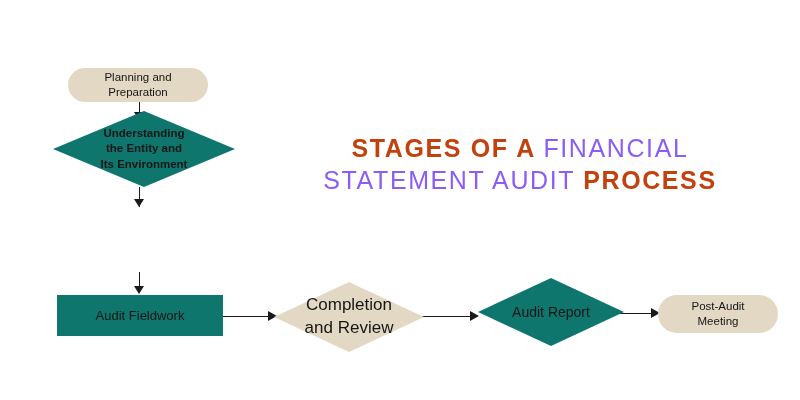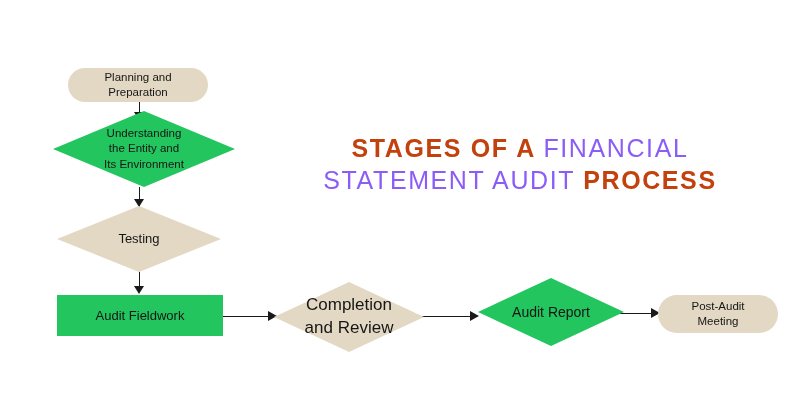--- a/index.html
+++ b/index.html
@@ -61,21 +61,21 @@
     position: relative;
     z-index: 2;
     padding: 0 4px;
   }
 
   
   .shape-pill {
     border-radius: 999px;
   }
   .fill-tan { background: #e3d8c3; }
-  .fill-orange { background: #22c55e; }
+  .fill-orange { background: #0f766e; }
 
   
   .shape-rect { border-radius: 0; }
 
   
   .shape-diamond {
     background: transparent;
   }
   .shape-diamond .diamond-fill {
     position: absolute;
@@ -104,21 +104,21 @@
     border-right: 5px solid transparent;
     border-top: 8px solid #1a1a1a;
   }
   .arrow-right {
     position: absolute;
     width: 0; height: 0;
     border-top: 5px solid transparent;
     border-bottom: 5px solid transparent;
     border-left: 9px solid #1a1a1a;
   }
-  .bold-w { font-weight: 400; }
+  .bold-w { font-weight: 700; }
 </style>
 </head>
 <body>
 
 <div id="canvas">
 
   <div class="title-block">
     <span class="title-line"><span class="t-black">STAGES OF A </span><span class="t-red">FINANCIAL</span></span>
     <span class="title-line"><span class="t-red">STATEMENT AUDIT </span><span class="t-black">PROCESS</span></span>
   </div>
@@ -131,24 +131,20 @@
   <div class="arrow-down" style="left:134px; top:112px;"></div>
 
   <div class="node shape-diamond" style="left:53px; top:111px; width:182px; height:76px;">
     <div class="diamond-fill fill-orange"></div>
     <span class="node-label bold-w"><span>Understanding</span><br><span>the Entity and</span><br><span>Its Environment</span></span>
   </div>
 
   <div class="conn-v" style="left:139px; top:187px; height:20px;"></div>
   <div class="arrow-down" style="left:134px; top:199px;"></div>
 
-  <div class="node shape-diamond" style="left:57px; top:206px; width:164px; height:66px;">
-    <div class="diamond-fill fill-tan"></div>
-    <span class="node-label" style="font-size:13px;">Testing</span>
-  </div>
 
   <div class="conn-v" style="left:139px; top:272px; height:16px;"></div>
   <div class="arrow-down" style="left:134px; top:286px;"></div>
 
   <div class="node shape-rect fill-orange" style="left:57px; top:295px; width:166px; height:41px;">
     <span class="node-label" style="font-size:13px;">Audit Fieldwork</span>
   </div>
 
   <div class="conn-h" style="left:223px; top:316px; width:48px;"></div>
   <div class="arrow-right" style="left:268px; top:311px;"></div>

